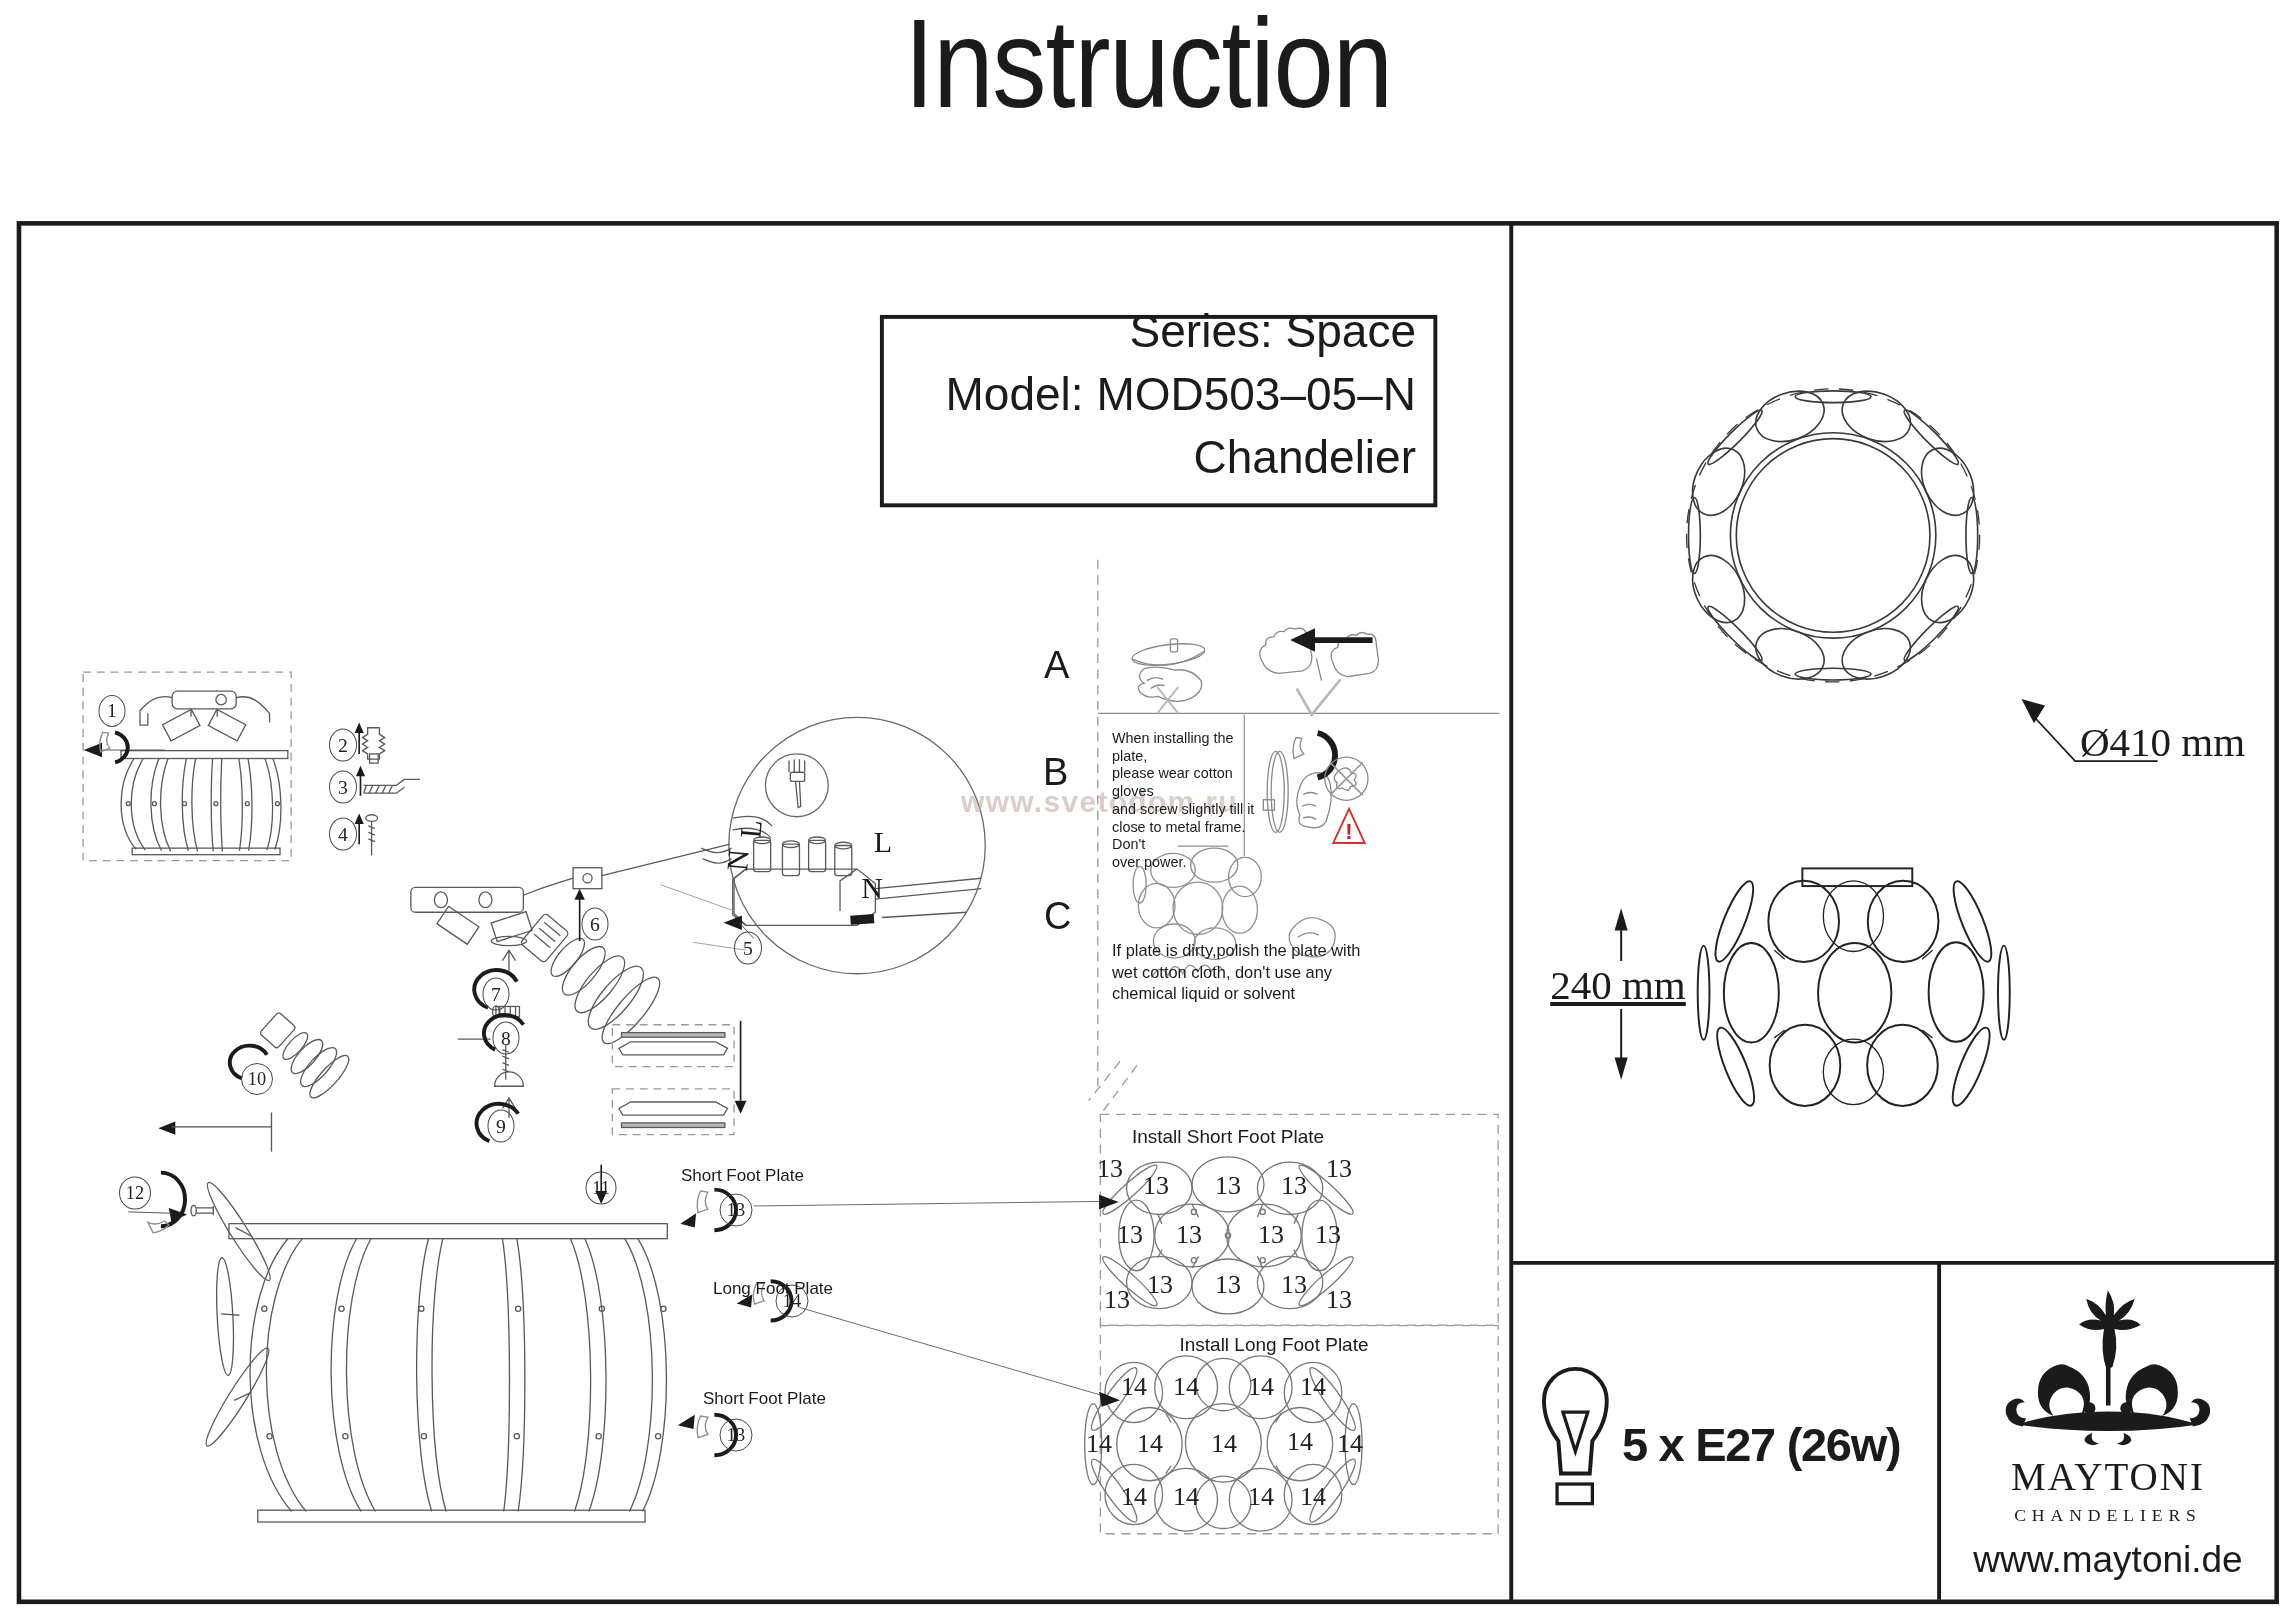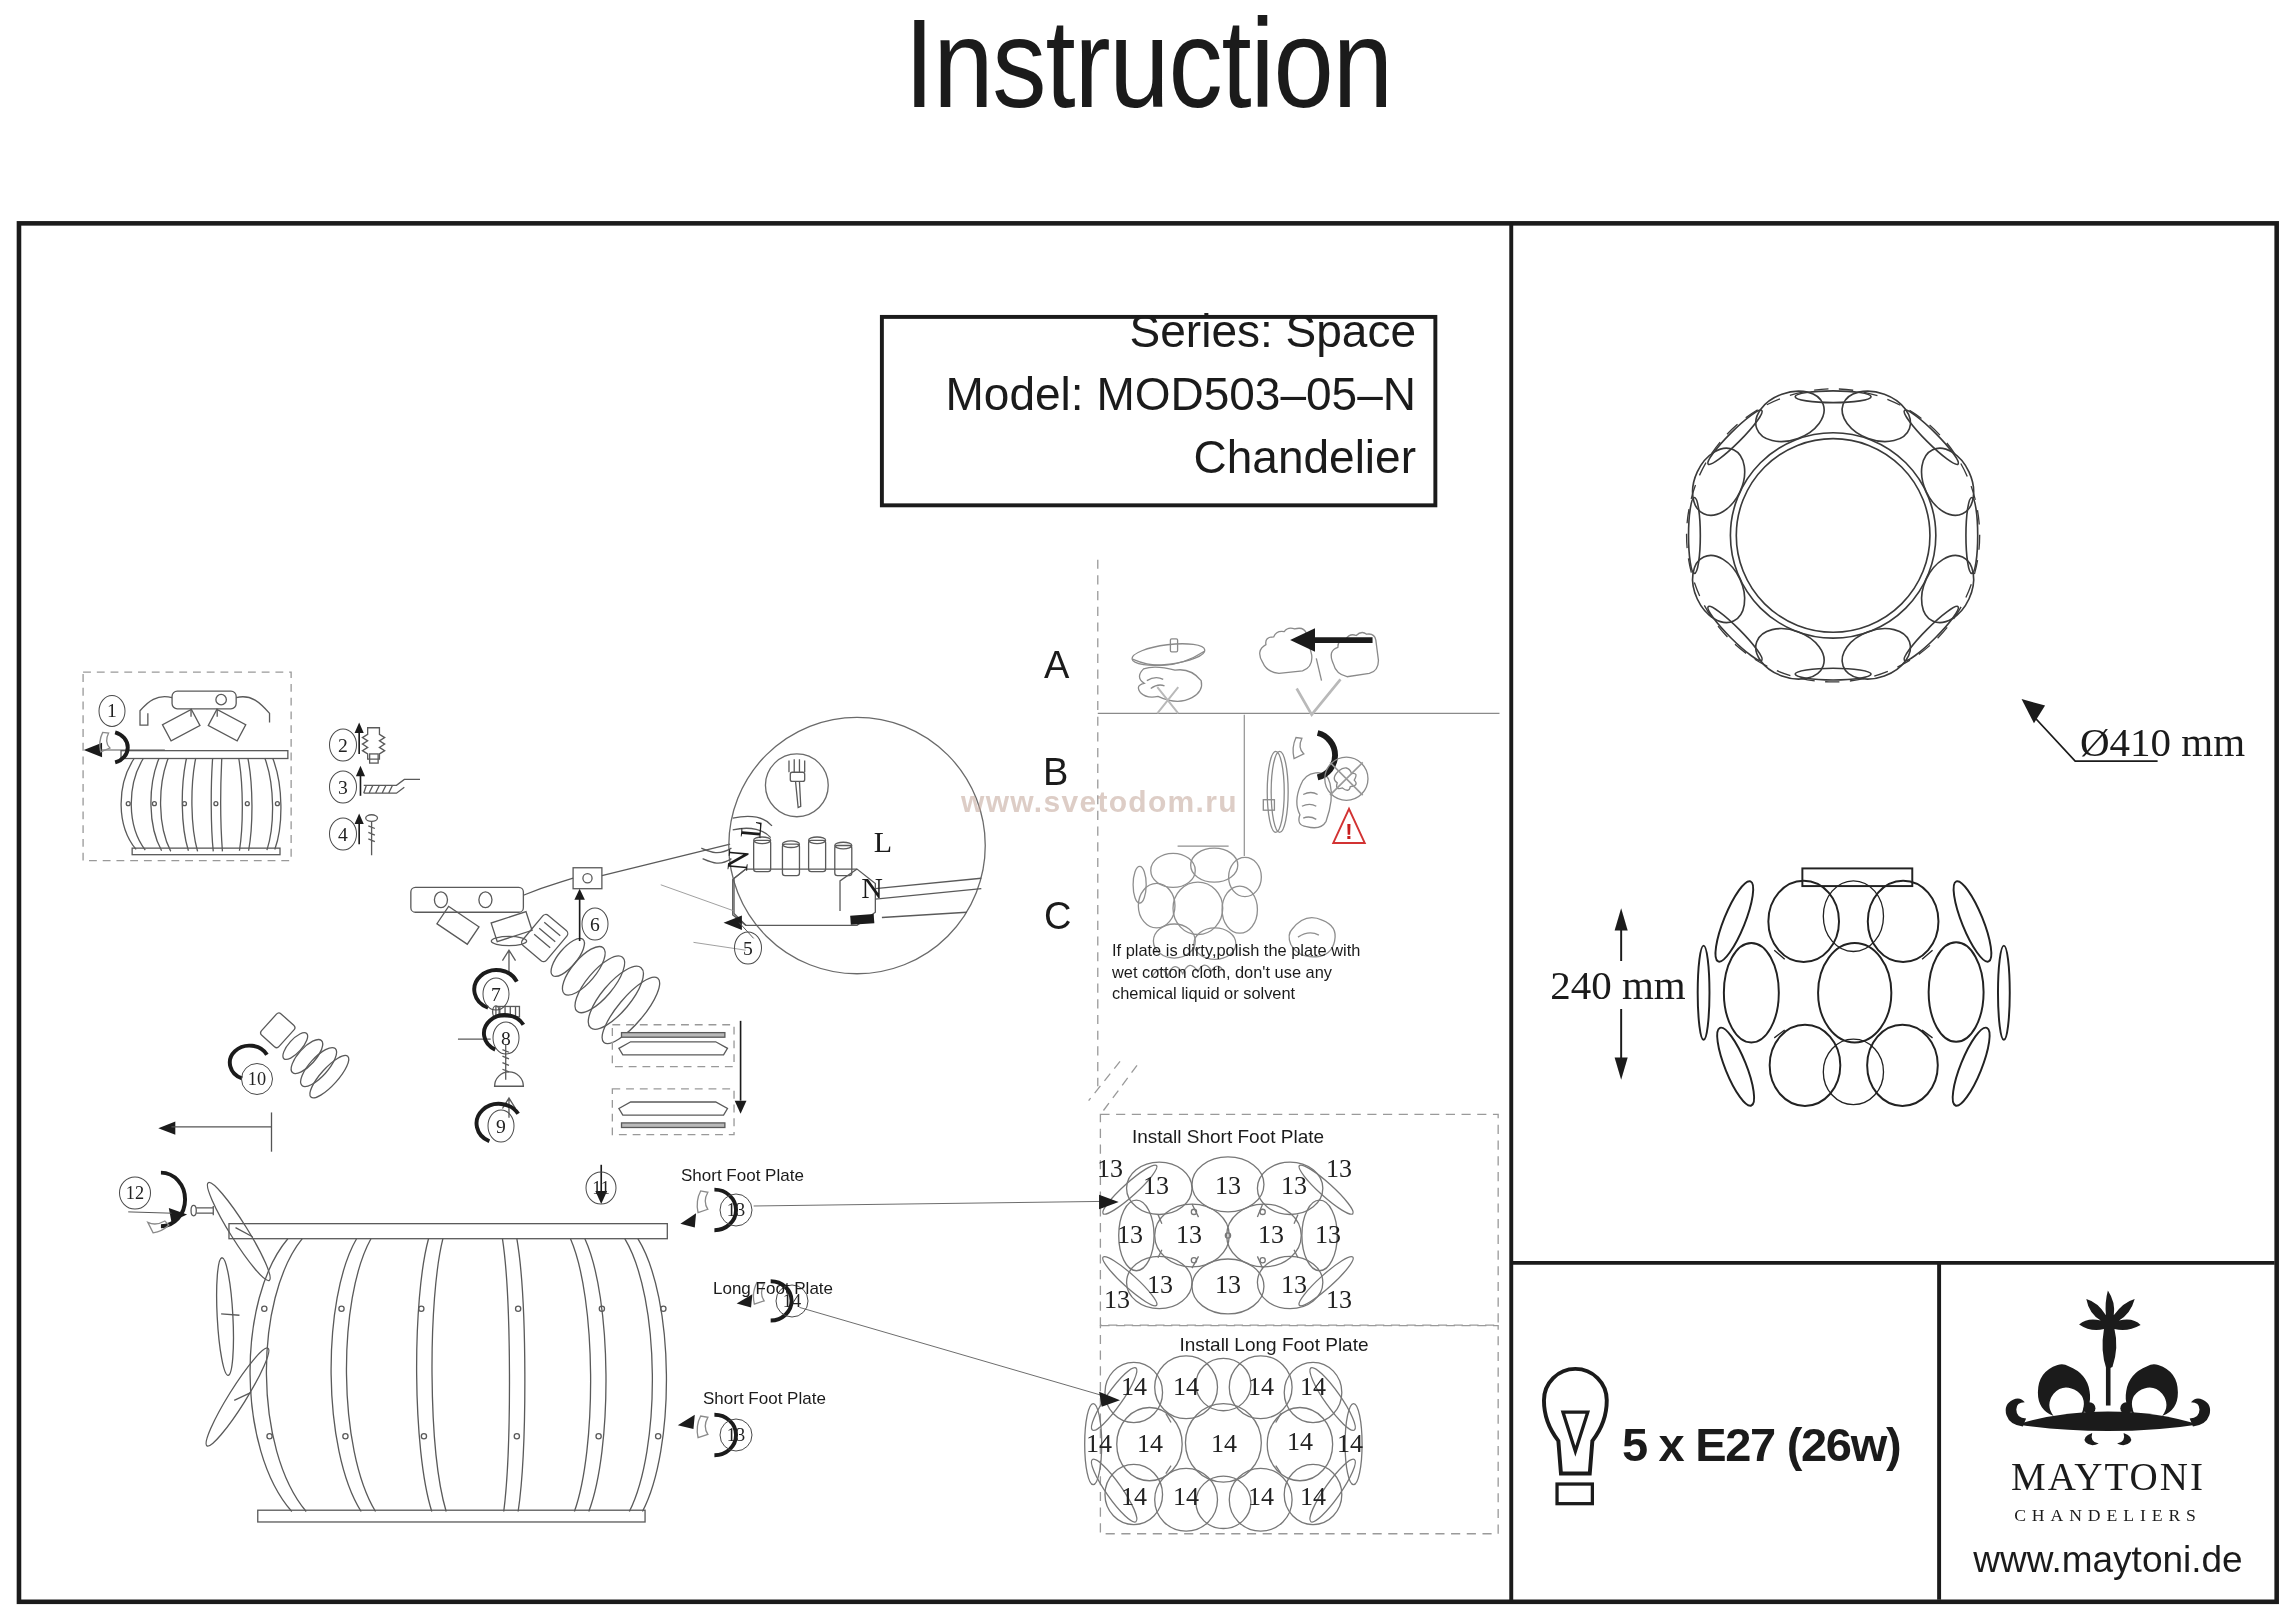--- a/index.html
+++ b/index.html
@@ -441,20 +441,27 @@
     <div>Model: MOD503–05–N</div>
     <div>Chandelier</div>
   </div>
 
   <div class="abs wm" style="left:961px;top:785px;">www.svetodom.ru</div>
 
   <div class="abs" style="left:1044px;top:644px;font-size:38px;">A</div>
   <div class="abs" style="left:1043px;top:751px;font-size:38px;">B</div>
   <div class="abs" style="left:1044px;top:895px;font-size:38px;">C</div>
 
+  <div class="abs steptext" style="left:1112px;top:730px;width:144px;">
+    <div>When installing the plate,</div>
+    <div>please wear cotton gloves</div>
+    <div>and screw slightly till it</div>
+    <div>close to metal frame. Don't</div>
+    <div>over power.</div>
+  </div>
   <div class="abs warn ctr" style="left:1349px;top:832px;">!</div>
 
   <div class="abs ctext" style="left:1112px;top:940px;width:308px;">
     <div>If plate is dirty,polish the plate with</div>
     <div>wet cotton cloth, don't use any</div>
     <div>chemical liquid or solvent</div>
   </div>
 
   <div class="abs instTitle" style="left:1228px;top:1126px;">Install Short Foot Plate</div>
   <div class="abs instTitle" style="left:1274px;top:1334px;">Install Long Foot Plate</div>
@@ -507,21 +514,21 @@
   <span class="abs serif ctr" style="left:883px;top:842px;font-size:30px;">L</span>
   <span class="abs serif ctr" style="left:872px;top:888px;font-size:30px;">N</span>
   <span class="abs serif" style="left:751px;top:829px;font-size:30px;transform:translate(-50%,-50%) rotate(-85deg);">L</span>
   <span class="abs serif" style="left:738px;top:860px;font-size:30px;transform:translate(-50%,-50%) rotate(-85deg);">N</span>
 
   <div class="abs fpl" style="left:681px;top:1166px;">Short Foot Plate</div>
   <div class="abs fpl" style="left:713px;top:1259px;margin-top:20px;">Long Foot Plate</div>
   <div class="abs fpl" style="left:703px;top:1389px;">Short Foot Plate</div>
 
   <div class="abs dim serif" style="left:2080px;top:718px;">Ø410 mm</div>
-  <div class="abs dim serif" style="left:1618px;top:961px;transform:translateX(-50%);background:#fff;padding:0 5.2px;">240 mm</div>
+  <div class="abs dim serif" style="left:1618px;top:961px;transform:translateX(-50%);background:#fff;padding:0 5.2px;text-decoration:underline;">240 mm</div>
 
   <div class="abs" style="left:1622px;top:1417px;font-size:47px;font-weight:700;letter-spacing:-1.3px;white-space:nowrap;">5 x E27 (26w)</div>
 
   <div class="abs serif" style="left:2108px;top:1454px;font-size:39px;letter-spacing:2px;transform:translateX(-50%);white-space:nowrap;">MAYTONI</div>
   <div class="abs serif" style="left:2108px;top:1505px;font-size:17.7px;letter-spacing:5.9px;transform:translateX(-50%);white-space:nowrap;">CHANDELIERS</div>
   <div class="abs" style="left:2108px;top:1539px;font-size:37px;transform:translateX(-50%);white-space:nowrap;">www.maytoni.de</div>
 
 </div>
 
 

